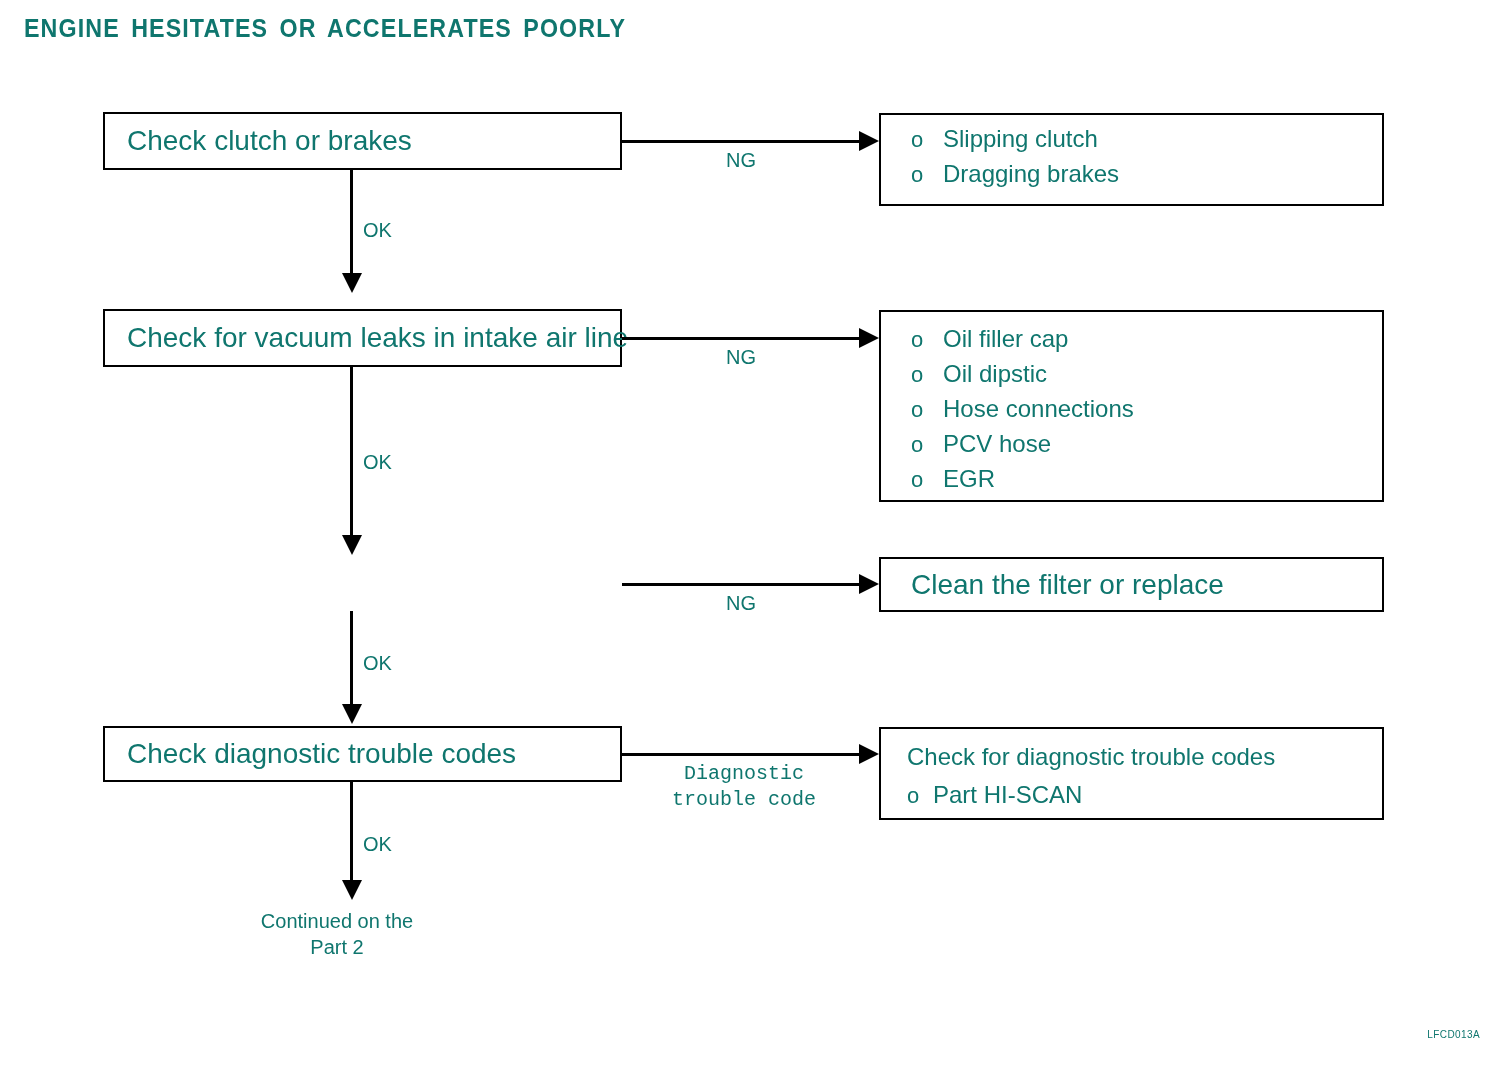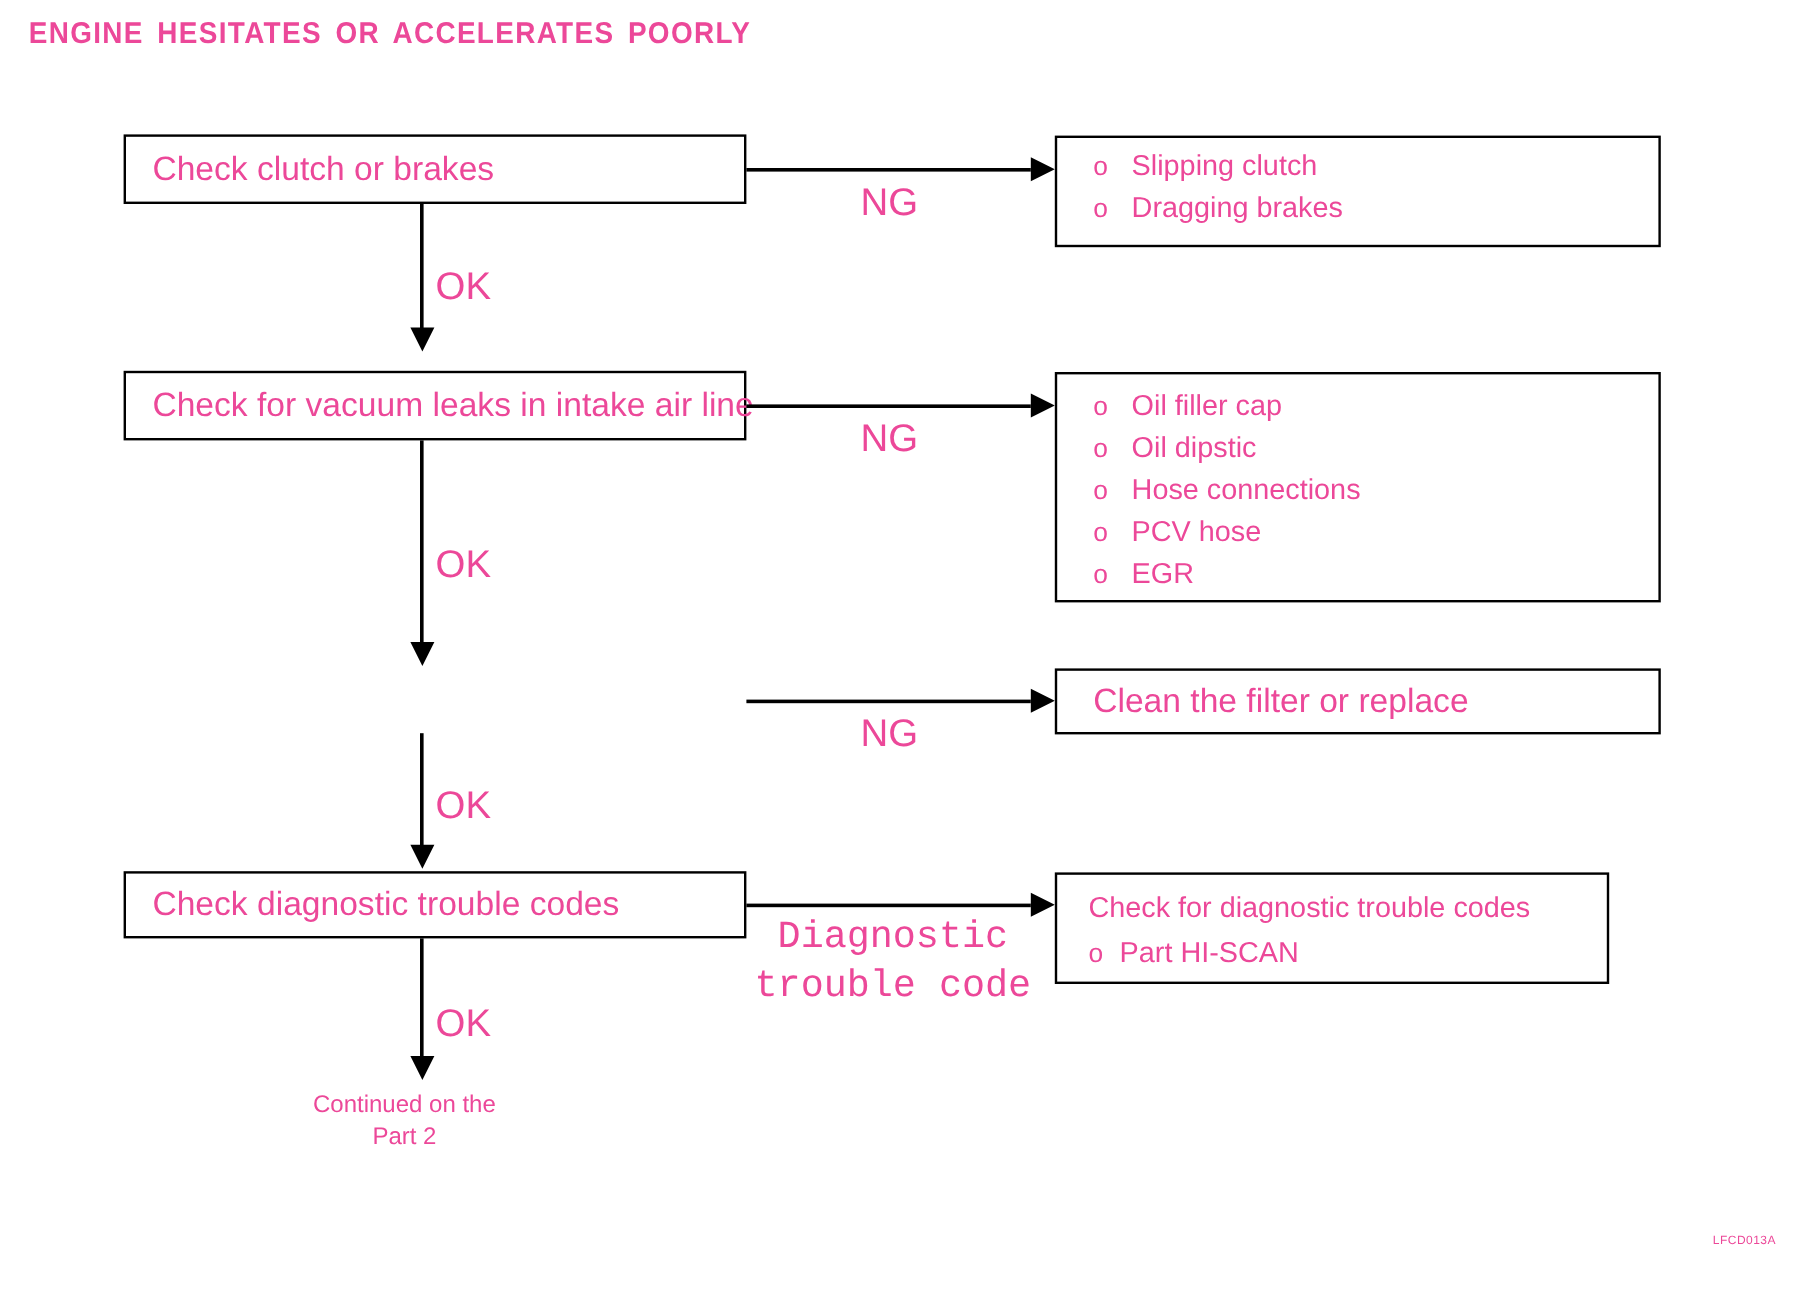--- a/index.html
+++ b/index.html
@@ -8,21 +8,21 @@
     padding: 0;
     background: #ffffff;
   }
   #page {
     position: relative;
     width: 1504px;
     height: 1074px;
     background: #ffffff;
     overflow: hidden;
     font-family: "Liberation Sans", "DejaVu Sans", sans-serif;
-    color: #ec4899;
+    color: #0f766e;
   }
 
   
   .title {
     position: absolute;
     left: 24px;
     top: 16px;
     font-size: 25px;
     font-weight: bold;
     letter-spacing: 1.2px;
@@ -120,21 +120,21 @@
     width: 0;
     height: 0;
     border-left: 10px solid transparent;
     border-right: 10px solid transparent;
     border-top: 20px solid #000000;
   }
 
   
   .edge-label {
     position: absolute;
-    font-size: 32px;
+    font-size: 20px;
     line-height: 1.28;
     white-space: nowrap;
   }
   .edge-label.center {
     text-align: center;
     transform: translateX(-50%);
   }
 
   
   .terminal {
@@ -242,21 +242,21 @@
     <div class="box-text">Check diagnostic trouble codes</div>
   </div>
 
   <div class="hline" style="left:622px; top:753px; width:237px;"></div>
   <div class="arrow-right" style="left:859px; top:744px;"></div>
   <div class="edge-label center" style="left:744px; top:761px;font-family:Liberation Mono, monospace;">
     <div>Diagnostic</div>
     <div>trouble code</div>
   </div>
 
-  <div class="box" style="left:879px; top:727px; width:462px; height:93px;">
+  <div class="box" style="left:879px; top:727px; width:505px; height:93px;">
     <div class="combo">
       <div class="combo-head">Check for diagnostic trouble codes</div>
       <div class="combo-row">
         <span class="combo-mark">o</span>
         <span>Part HI-SCAN</span>
       </div>
     </div>
   </div>
 
   <div class="vline" style="left:350px; top:782px; height:100px;"></div>

